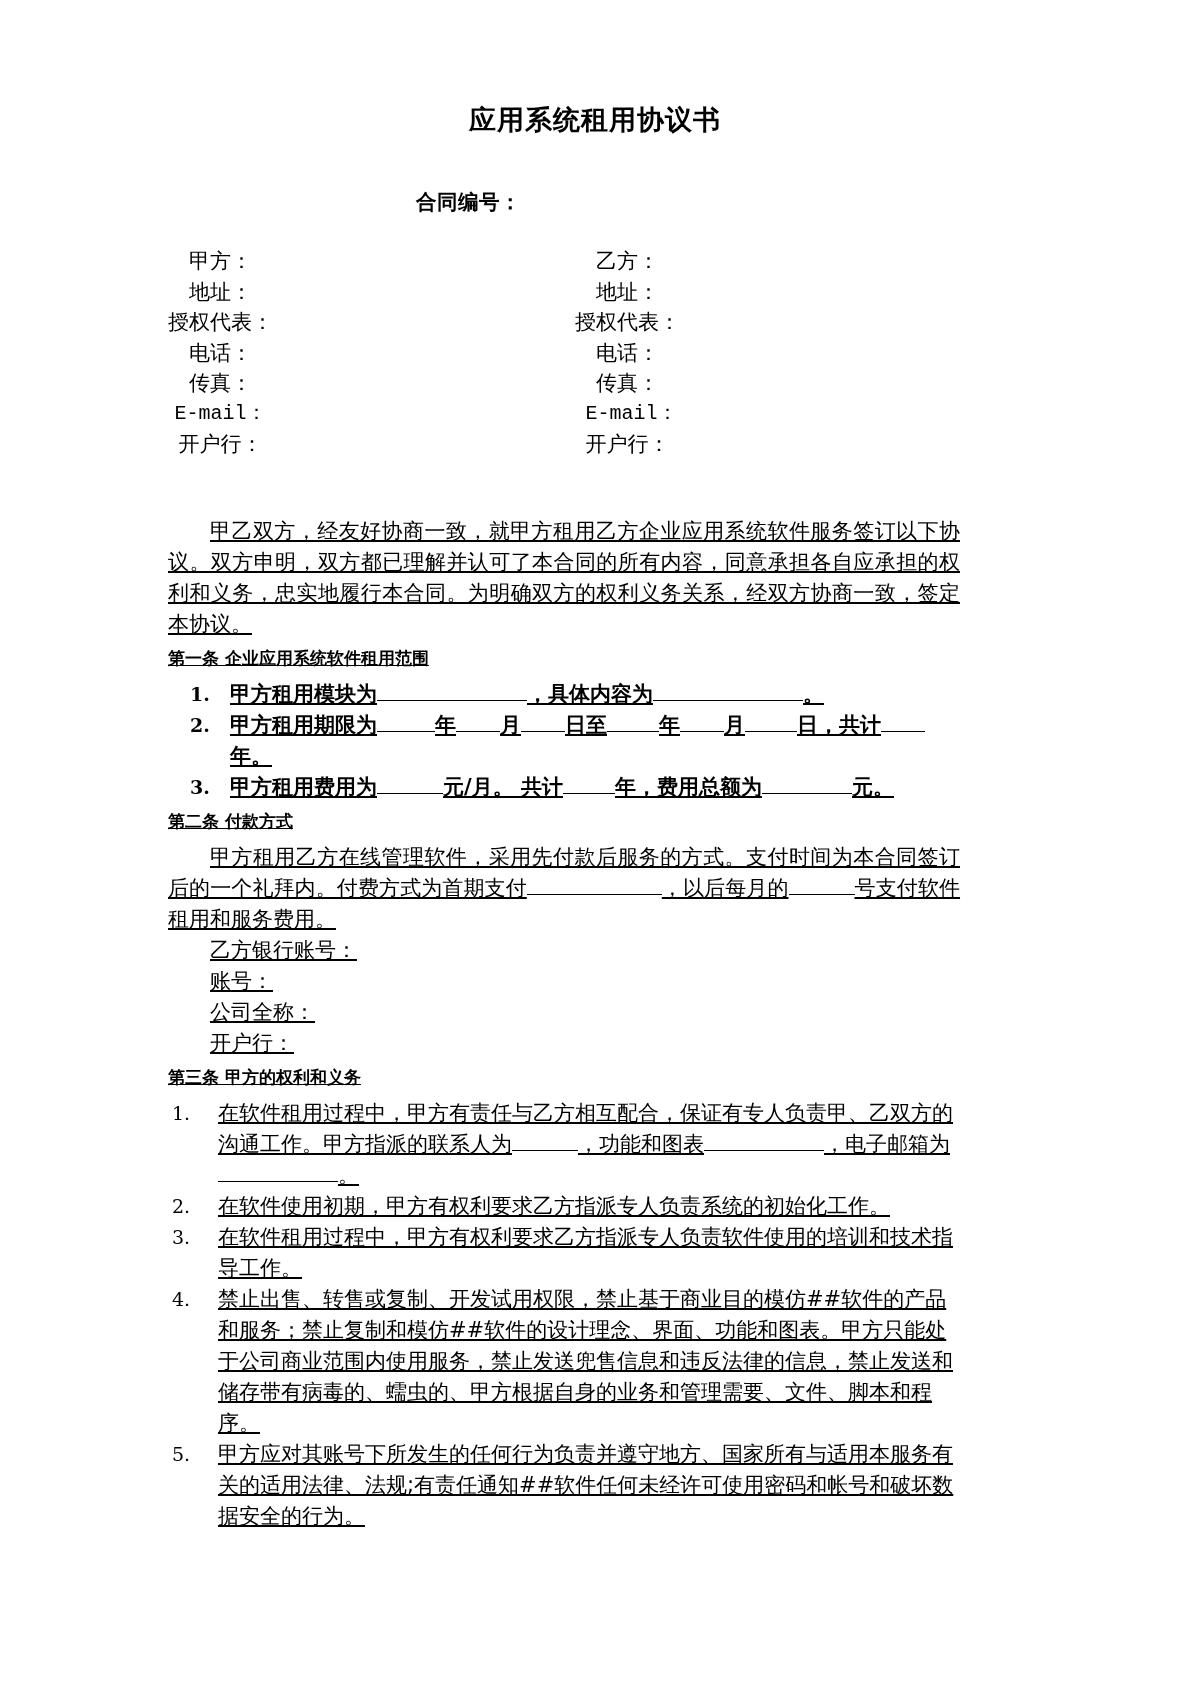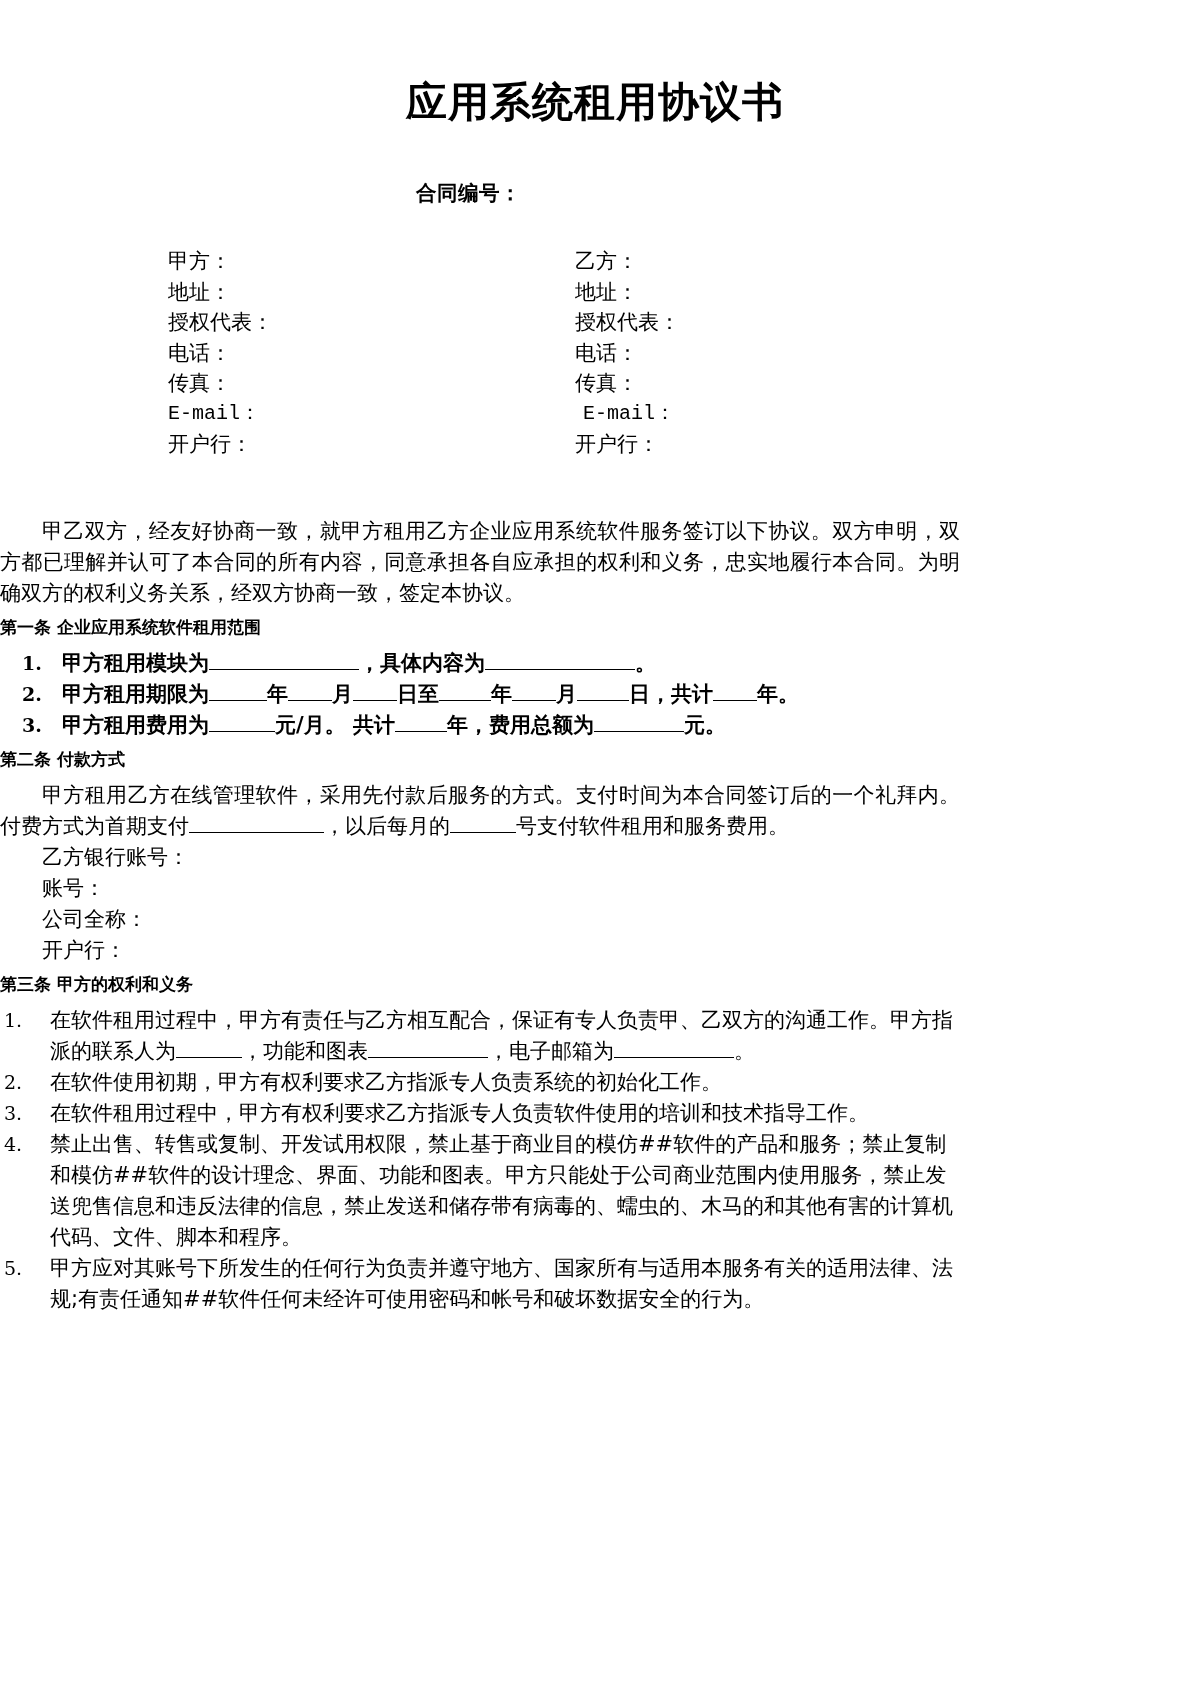--- a/index.html
+++ b/index.html
@@ -18,66 +18,69 @@
   .page {
     width: 1190px;
     height: 1682px;
     padding: 0;
     position: relative;
   }
 
   
   .doc-title {
     text-align: center;
-    font-size: 41px;
+    font-size: 27px;
     font-weight: bold;
     letter-spacing: 1px;
     margin: 0;
-    padding-top: 78px;
+    padding-top: 104px;
     line-height: 1.2;
     font-family: "DejaVu Sans", "Liberation Sans", sans-serif;
   }
 
   
   .contract-no {
     margin-top: 52px;
     padding-right: 253px;
     text-align: center;
     font-size: 20.5px;
     font-weight: bold;
     letter-spacing: 0.5px;
   }
 
   
   .parties {
-    margin-top: 39px;
+    margin-top: 30px;
     position: relative;
     padding-left: 72px;
     height: 215px;
+    text-align: center;
   }
   .party-col {
     position: absolute;
     top: 0;
     font-size: 21px;
     line-height: 30.5px;
   }
   .party-col.left  { left: 168px; }
   .party-col.right { left: 575px; }
   .party-line { white-space: nowrap; }
   .serif-label {
     font-family: Liberation Mono, monospace;
     font-size: 20px;
   }
   .email-indent { padding-left: 8px; }
 
   
   .content {
+    padding-left: 168px;
     padding-right: 230px;
     font-size: 21px;
     line-height: 31px;
+    text-decoration: underline;
   }
   .para {
     text-indent: 42px;
     margin: 0;
     text-align: justify;
   }
   .gap-intro { margin-top: 55px; }
 
   .section-head {
     font-weight: bold;
@@ -197,21 +200,21 @@
       <li>
         <span class="num">1.</span><span>在软件租用过程中，甲方有责任与乙方相互配合，保证有专人负责甲、乙双方的沟通工作。甲方指派的联系人为</span><span class="ul w66"></span><span>，功能和图表</span><span class="ul w120"></span><span>，电子邮箱为</span><span class="ul w120"></span><span>。</span>
       </li>
       <li>
         <span class="num">2.</span><span>在软件使用初期，甲方有权利要求乙方指派专人负责系统的初始化工作。</span>
       </li>
       <li>
         <span class="num">3.</span><span>在软件租用过程中，甲方有权利要求乙方指派专人负责软件使用的培训和技术指导工作。</span>
       </li>
       <li>
-        <span class="num">4.</span><span>禁止出售、转售或复制、开发试用权限，禁止基于商业目的模仿##软件的产品和服务；禁止复制和模仿##软件的设计理念、界面、功能和图表。甲方只能处于公司商业范围内使用服务，禁止发送兜售信息和违反法律的信息，禁止发送和储存带有病毒的、蠕虫的、木马的和其他有害的计算机代码、文件、脚本和程序。</span>
+        <span class="num">4.</span><span>禁止出售、转售或复制、开发试用权限，禁止基于商业目的模仿##软件的产品和服务；禁止复制和模仿##软件的设计理念、界面、功能和图表。甲方只能处于公司商业范围内使用服务，禁止发送兜售信息和违反法律的信息，禁止发送和储存带有病毒的、蠕虫的、甲方根据自身的业务和管理需要、文件、脚本和程序。</span>
       </li>
       <li>
         <span class="num">5.</span><span>甲方应对其账号下所发生的任何行为负责并遵守地方、国家所有与适用本服务有关的适用法律、法规;有责任通知##软件任何未经许可使用密码和帐号和破坏数据安全的行为。</span>
       </li>
     </ol>
 
   </div>
 </div>
 
 </body></html>

